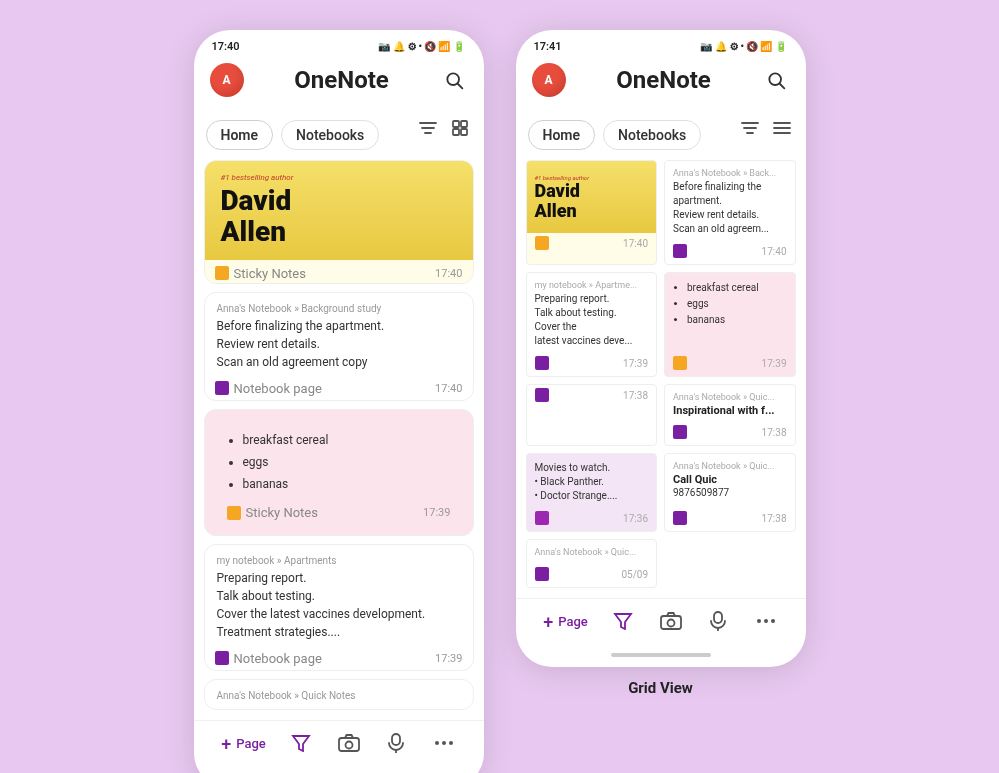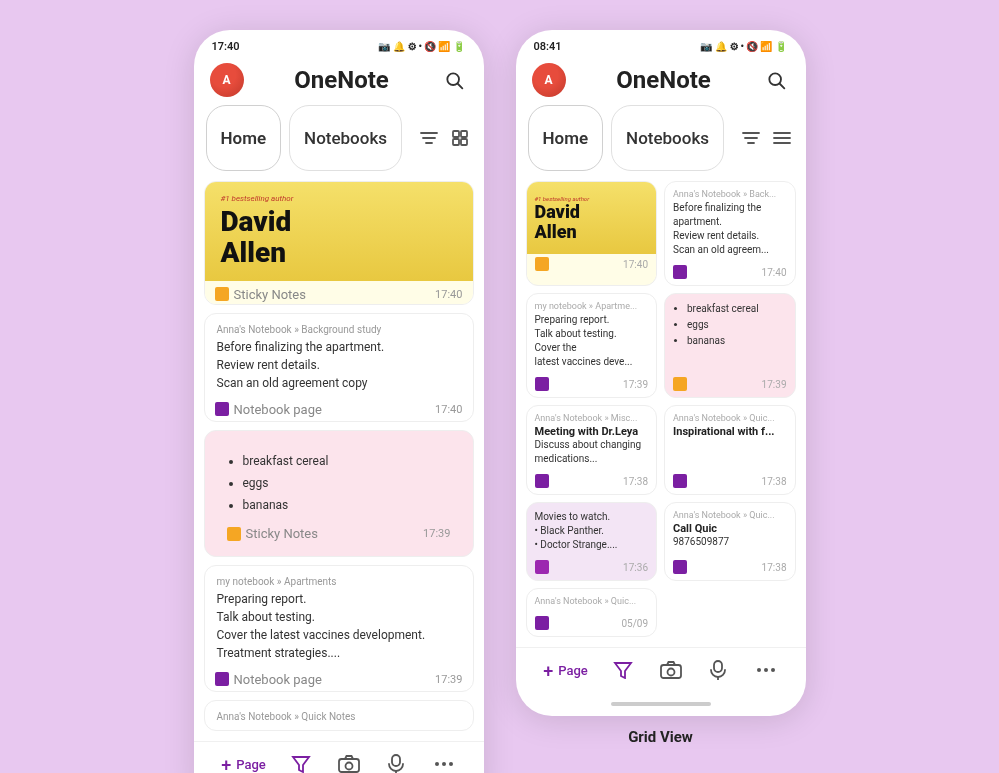--- a/index.html
+++ b/index.html
@@ -95,28 +95,29 @@
       cursor: pointer;
     }
     
     .tabs-row {
       display: flex;
       align-items: center;
       padding: 0 12px 10px;
       gap: 8px;
     }
     .tab {
-      padding: 22px 14px;
+      padding: 6px 14px;
       border-radius: 20px;
-      font-size: 17px;
+      font-size: 14px;
       font-weight: 500;
       cursor: pointer;
       border: 1.5px solid #e0e0e0;
       color: #333;
       background: transparent;
+      margin-top: 15px;
     }
     .tab.active {
       background: #fff;
       border: 1.5px solid #d0d0d0;
       font-weight: 600;
     }
     .tab-spacer { flex: 1; }
     .tab-icon {
       width: 24px;
       height: 24px;
@@ -282,21 +283,21 @@
       display: grid;
       grid-template-columns: 1fr 1fr;
       gap: 7px;
       padding: 0 10px 10px;
       max-height: 560px;
       overflow-y: auto;
     }
     .grid-scroll::-webkit-scrollbar { display: none; }
     .grid-card {
       background: #fff;
-      border-radius: 12px;
+      border-radius: 4px;
       overflow: hidden;
       border: 1px solid #eee;
       display: flex;
       flex-direction: column;
     }
     .david-allen-small {
       width: 100%;
       height: 72px;
       background: linear-gradient(to bottom, #f5e06a 0%, #e8c840 100%);
       display: flex;
@@ -539,21 +540,21 @@
       </div>
       <div class="home-indicator"></div>
     </div>
 
   </div>
 
   <div class="phone-wrapper">
     <div class="phone">
 
       <div class="status-bar">
-        <span>08:41</span>
+        <span>17:41</span>
         <div class="status-icons">
           <span>📷</span>
           <span>🔔</span>
           <span>⚙</span>
           <span>•</span>
           <span>🔇</span>
           <span>📶</span>
           <span>🔋</span>
         </div>
       </div>
@@ -643,27 +644,20 @@
               <li>bananas</li>
             </ul>
           </div>
           <div class="grid-footer" style="background:transparent;">
             <span class="sticky-icon"></span>
             <span class="grid-time">17:39</span>
           </div>
         </div>
 
         <div class="grid-card">
-          <div class="grid-card-body">
-            <div class="grid-meta">Anna's Notebook » Misc...</div>
-            <div class="grid-content-bold">Meeting with Dr.Leya</div>
-            <div class="grid-content">
-              Discuss about changing medications...
-            </div>
-          </div>
           <div class="grid-footer">
             <span class="nb-icon"></span>
             <span class="grid-time">17:38</span>
           </div>
         </div>
 
         <div class="grid-card">
           <div class="grid-card-body">
             <div class="grid-meta">Anna's Notebook » Quic...</div>
             <div class="grid-content-bold">Inspirational with f...</div>

